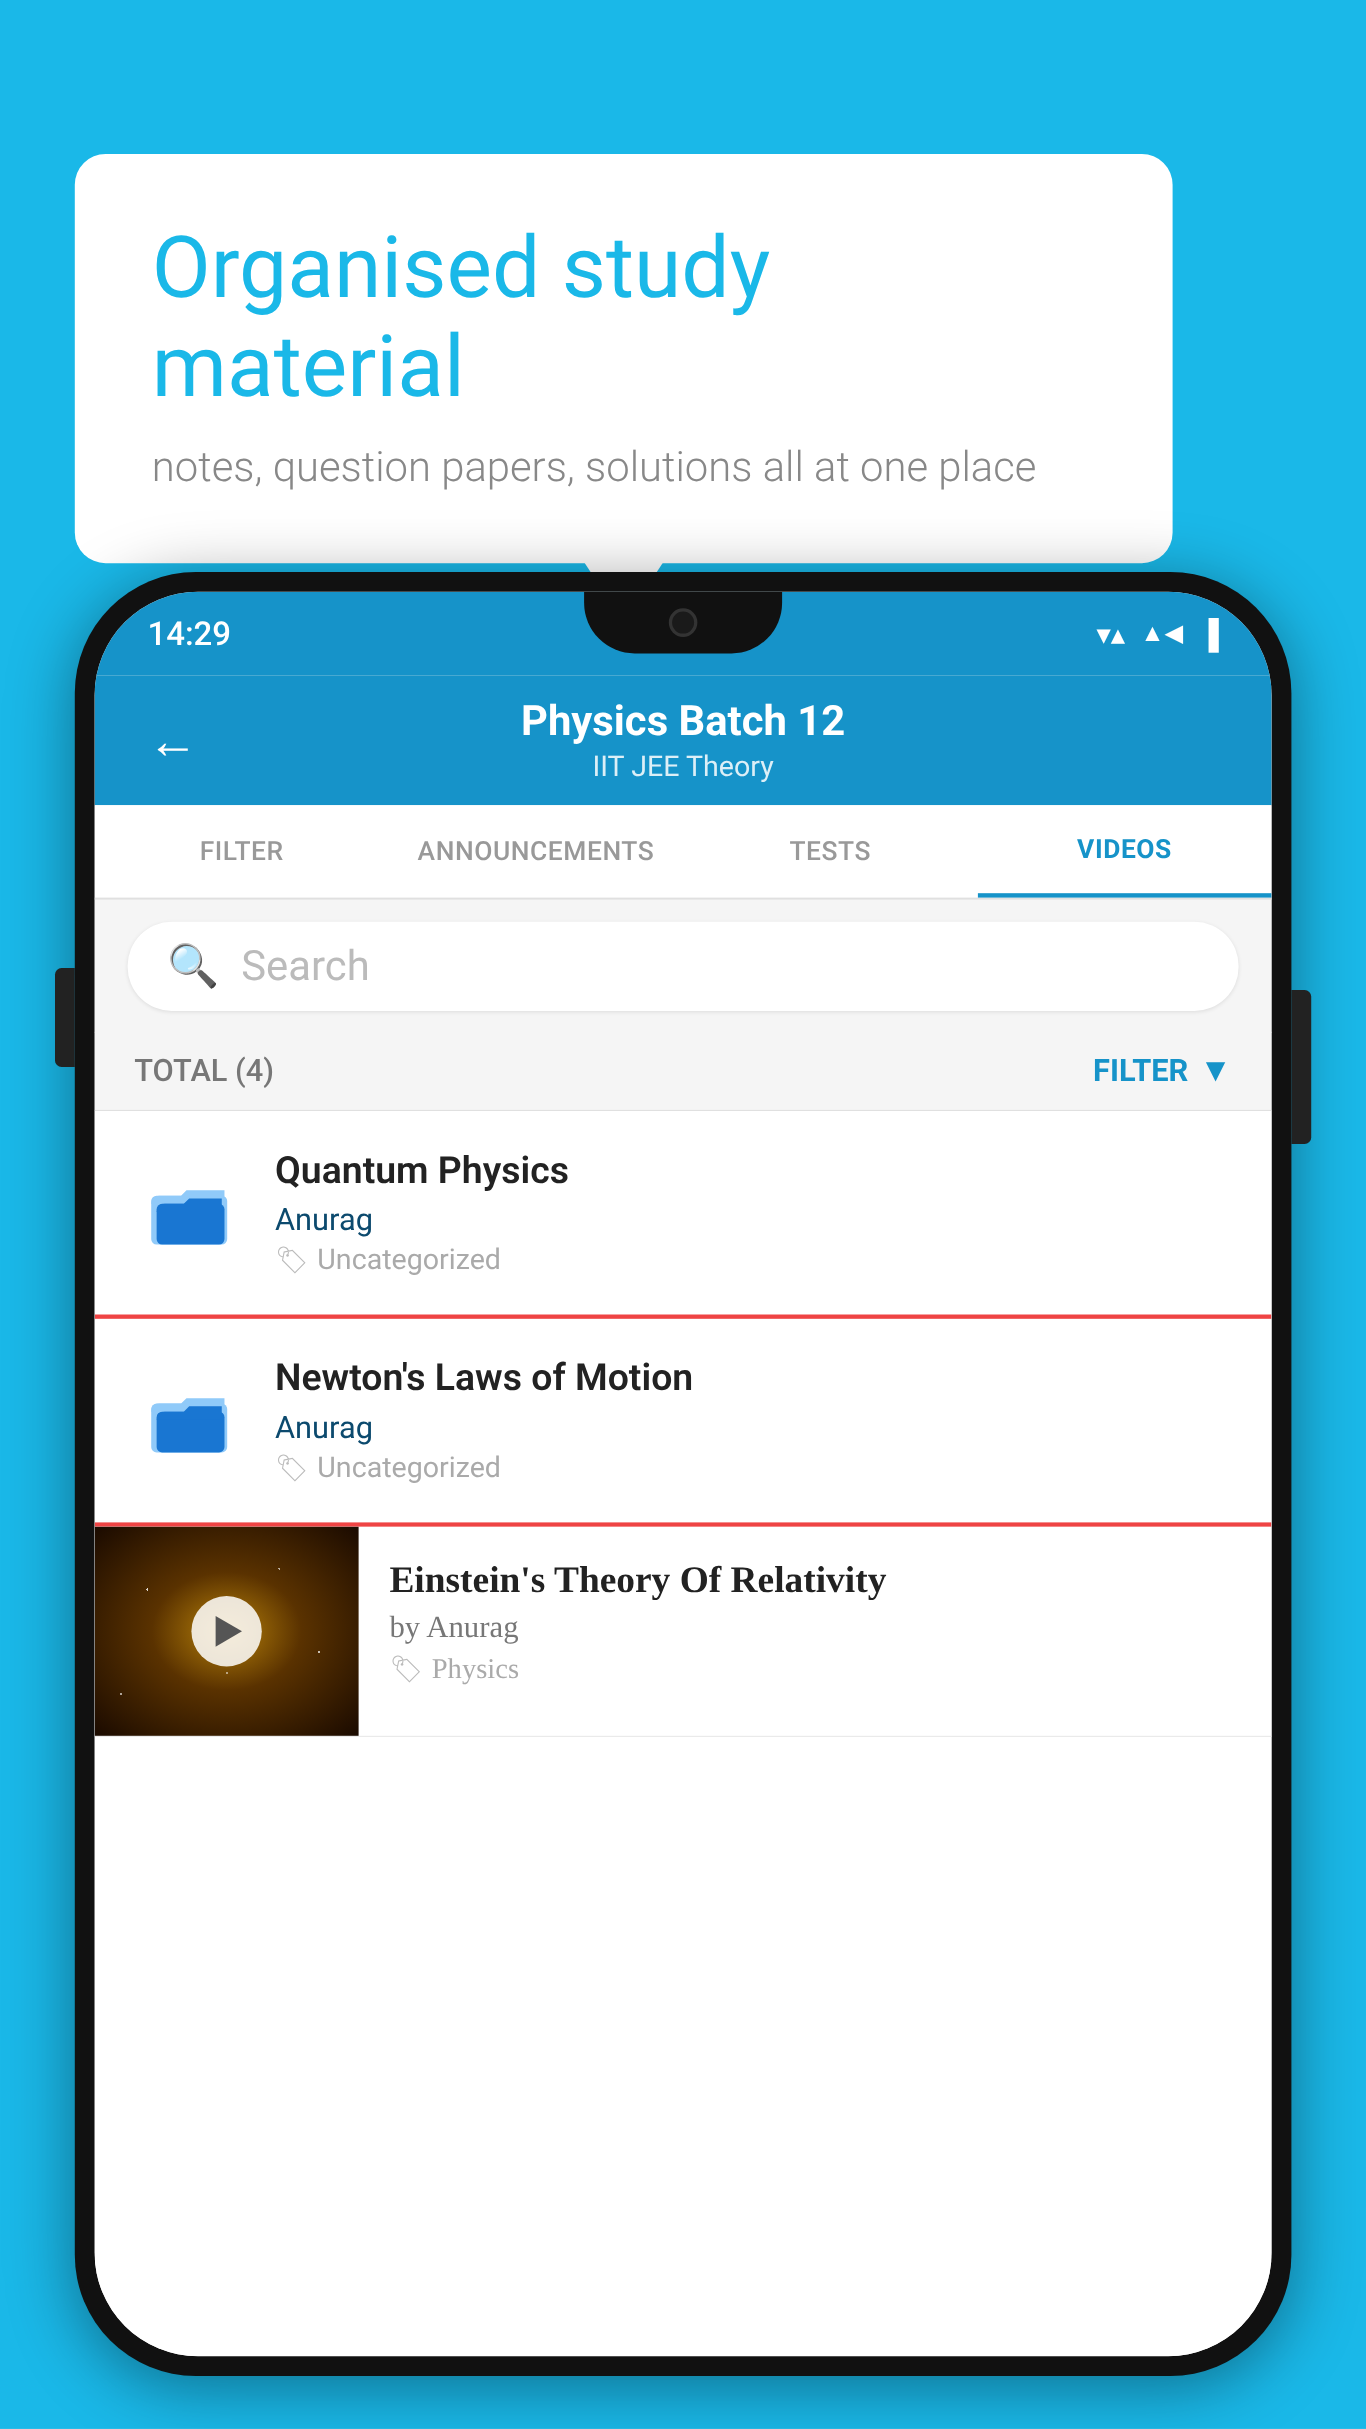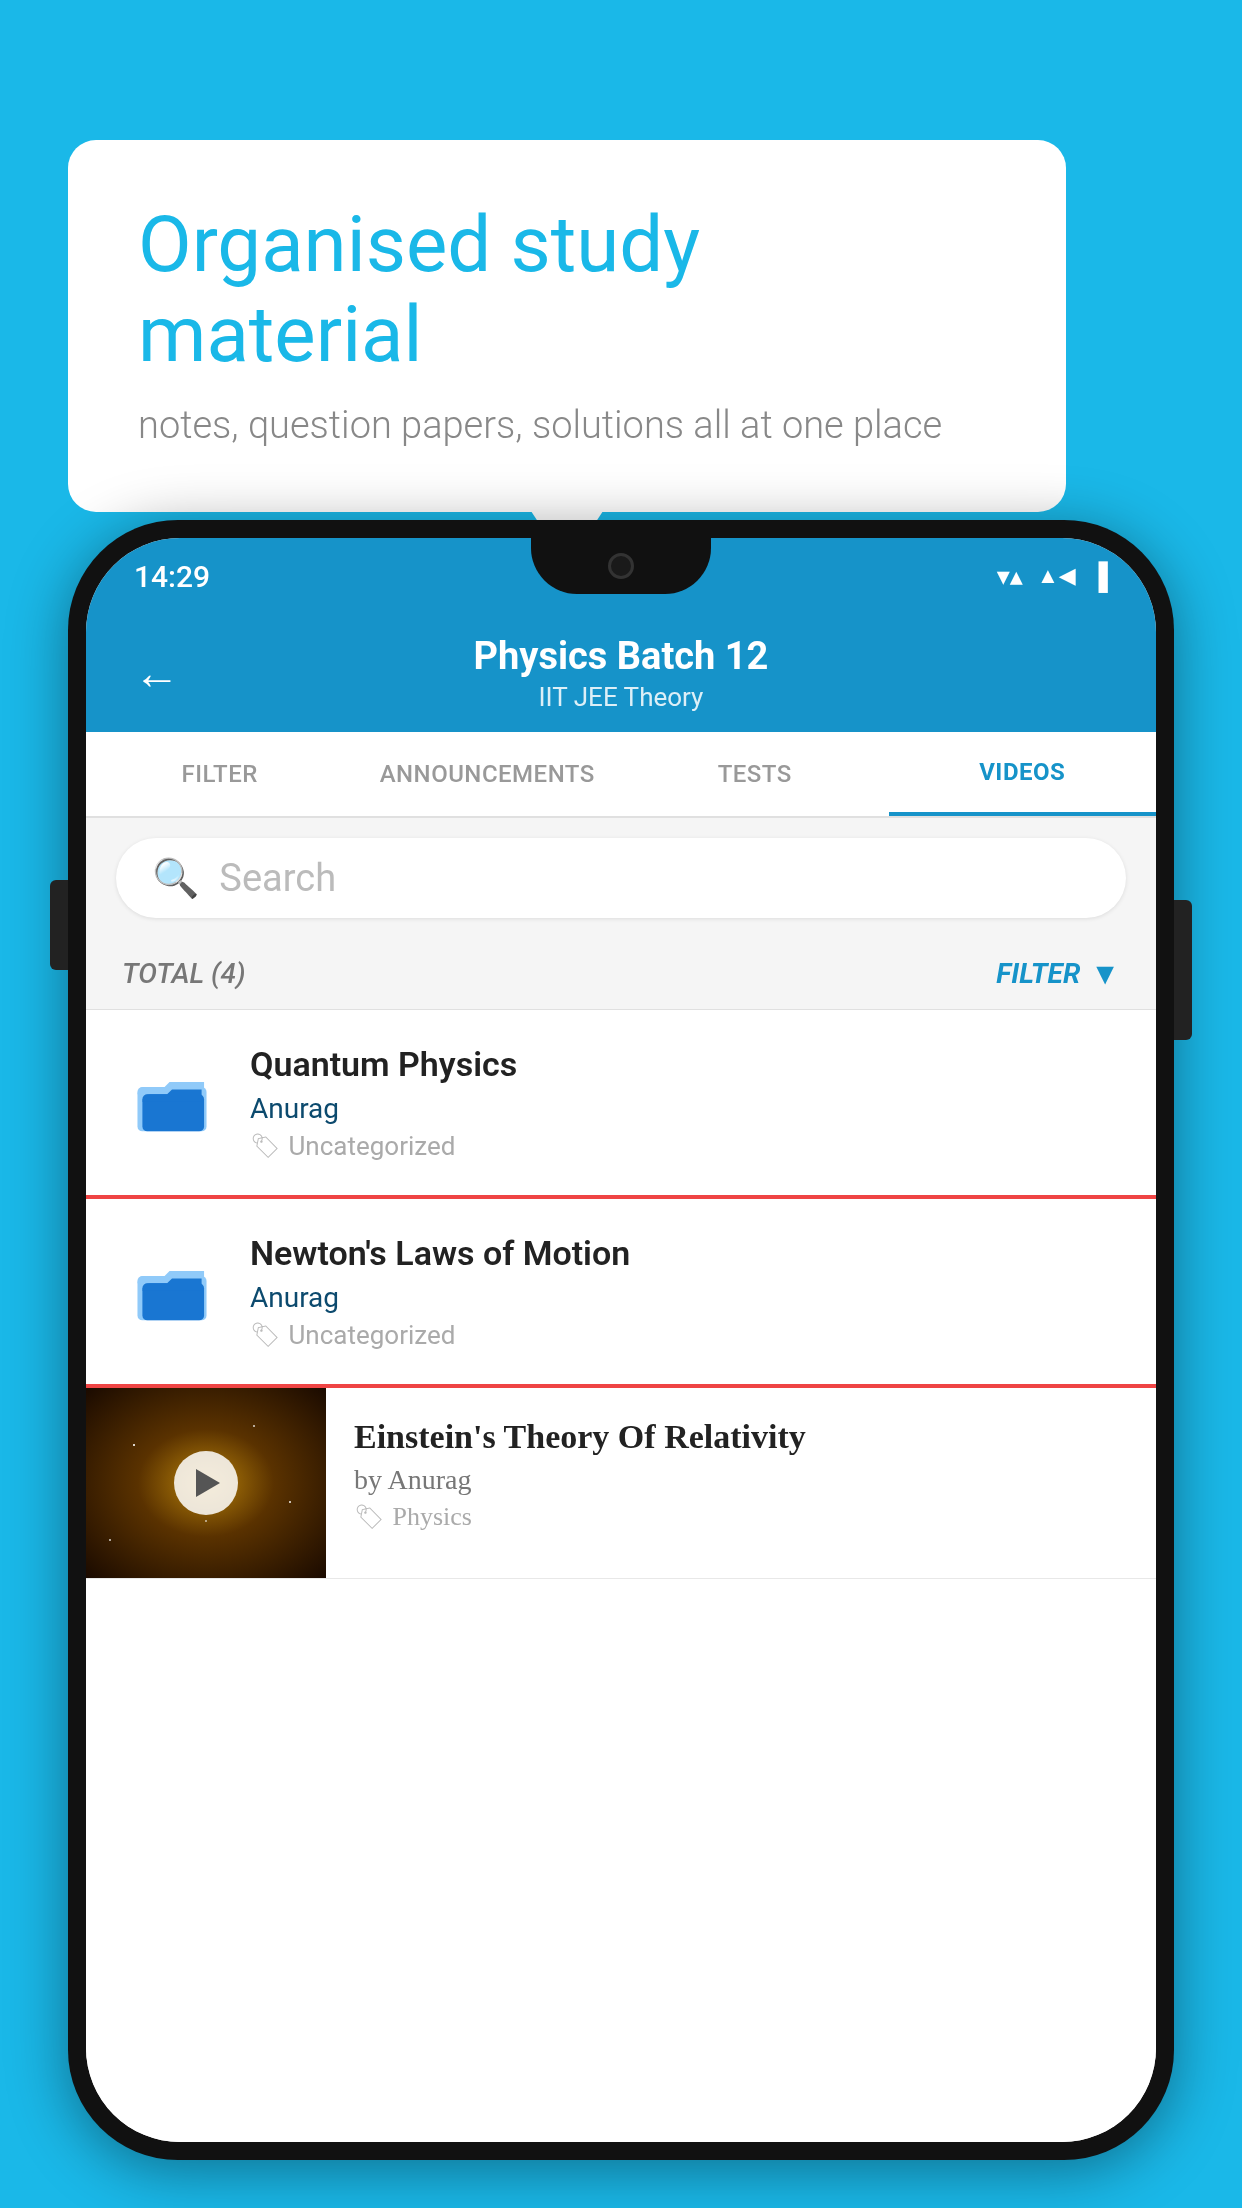--- a/index.html
+++ b/index.html
@@ -240,21 +240,20 @@
       top: 400px;
       left: 0;
       right: 0;
       height: 72px;
       background: #f5f5f5;
       display: flex;
       align-items: center;
       justify-content: space-between;
       padding: 0 36px;
       border-bottom: 1px solid #e0e0e0;
-      font-style: italic;
     }
     .total-label {
       font-size: 28px;
       color: #777;
       font-weight: 500;
     }
     .filter-btn {
       display: flex;
       align-items: center;
       gap: 10px;

